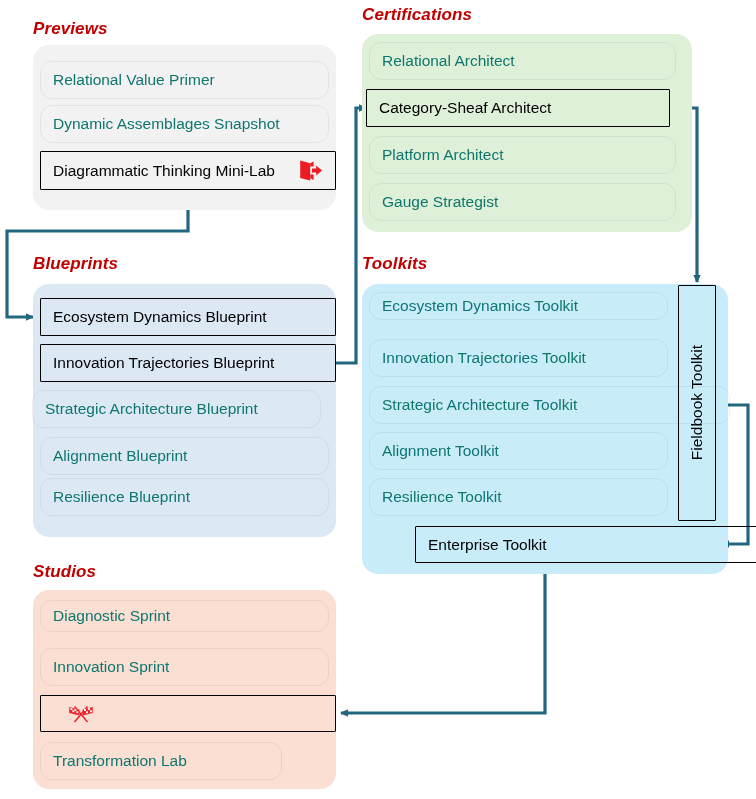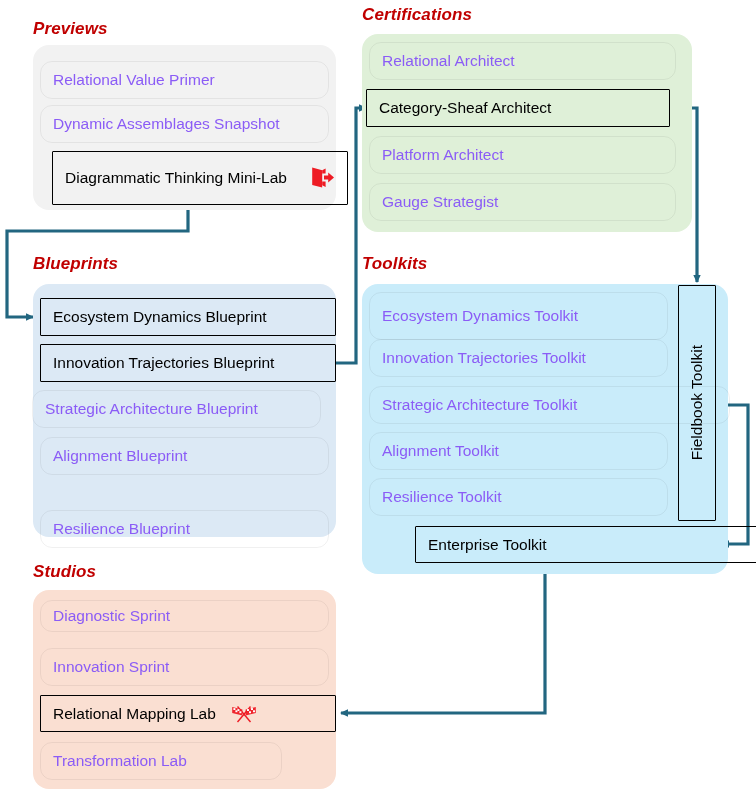--- a/index.html
+++ b/index.html
@@ -38,21 +38,21 @@
     position:absolute;
     box-sizing:border-box;
     display:flex;
     align-items:center;
     padding:0 12px;
     font-size:15.5px;
     white-space:nowrap;
   }
   .row.dim{
     border:1px solid rgba(0,0,0,.06);
-    color:#8b5cf6;
+    color:#0f766e;
     background:transparent;
     border-radius:12px;
     align-items:center;
   }
   .row.active{
     border:1.6px solid #000000;
     color:#000000;
     background:transparent;
     border-radius:1px;
     font-weight:500;
@@ -108,21 +108,21 @@
 
 <div class="group-title" style="left:33px;top:19px;">Previews</div>
 <div class="panel panel-previews" style="left:33px;top:45px;width:303px;height:165px;"></div>
 
 <div class="row dim" style="left:40px;top:61px;width:289px;height:38px;">
   <span class="row-label">Relational Value Primer</span>
 </div>
 <div class="row dim" style="left:40px;top:105px;width:289px;height:38px;">
   <span class="row-label">Dynamic Assemblages Snapshot</span>
 </div>
-<div class="row active" style="left:52px;top:151px;width:296px;height:54px;">
+<div class="row active" style="left:40px;top:151px;width:296px;height:39px;">
   <span class="row-label">Diagrammatic Thinking Mini-Lab</span>
   <span class="row-icon">
     <svg width="26" height="24" viewBox="0 0 26 24" aria-hidden="true">
       <path d="M3.2 1.6 L13.2 4.2 L13.2 21.4 L3.2 19.0 Z" fill="#EE1B24"></path>
       <path d="M13.2 4.2 L16.6 2.4 L16.6 7.5 L13.2 7.5 Z" fill="#EE1B24"></path>
       <path d="M13.2 15.6 L16.6 15.6 L16.6 21.0 L13.2 19.2 Z" fill="#EE1B24"></path>
       <path d="M25.0 11.6 L19.2 6.6 L19.2 9.6 L15.0 9.6 L15.0 13.6 L19.2 13.6 L19.2 16.6 Z" fill="#EE1B24"></path>
     </svg>
   </span>
 </div>
@@ -151,28 +151,28 @@
 </div>
 <div class="row active" style="left:40px;top:344px;width:296px;height:38px;">
   <span class="row-label">Innovation Trajectories Blueprint</span>
 </div>
 <div class="row dim" style="left:32px;top:390px;width:289px;height:38px;">
   <span class="row-label">Strategic Architecture Blueprint</span>
 </div>
 <div class="row dim" style="left:40px;top:437px;width:289px;height:38px;">
   <span class="row-label">Alignment Blueprint</span>
 </div>
-<div class="row dim" style="left:40px;top:478px;width:289px;height:38px;margin-top:32px;">
+<div class="row dim" style="left:40px;top:478px;width:289px;height:38px;">
   <span class="row-label">Resilience Blueprint</span>
 </div>
 
 <div class="group-title" style="left:362px;top:254px;">Toolkits</div>
 <div class="panel panel-toolkits" style="left:362px;top:284px;width:366px;height:290px;"></div>
 
-<div class="row dim" style="left:369px;top:292px;width:299px;height:48px;">
+<div class="row dim" style="left:369px;top:292px;width:299px;height:28px;">
   <span class="row-label">Ecosystem Dynamics Toolkit</span>
 </div>
 <div class="row dim" style="left:369px;top:339px;width:299px;height:38px;">
   <span class="row-label">Innovation Trajectories Toolkit</span>
 </div>
 <div class="row dim" style="left:369px;top:386px;width:361px;height:38px;">
   <span class="row-label">Strategic Architecture Toolkit</span>
 </div>
 <div class="row dim" style="left:369px;top:432px;width:299px;height:38px;">
   <span class="row-label">Alignment Toolkit</span>
@@ -191,21 +191,20 @@
 <div class="group-title" style="left:33px;top:562px;">Studios</div>
 <div class="panel panel-studios" style="left:33px;top:590px;width:303px;height:199px;"></div>
 
 <div class="row dim" style="left:40px;top:600px;width:289px;height:32px;">
   <span class="row-label">Diagnostic Sprint</span>
 </div>
 <div class="row dim" style="left:40px;top:648px;width:289px;height:38px;">
   <span class="row-label">Innovation Sprint</span>
 </div>
 <div class="row active" style="left:40px;top:695px;width:296px;height:37px;">
-  <span class="row-label">Relational Mapping Lab</span>
   <span class="row-icon inline">
     <svg width="28" height="22" viewBox="0 0 28 22" aria-hidden="true">
       <g stroke="#EE1B24" stroke-width="1.4">
         <line x1="7.5" y1="3.5" x2="20.5" y2="19"></line>
         <line x1="20.5" y1="3.5" x2="7.5" y2="19"></line>
       </g>
       <g fill="#EE1B24">
         <path d="M2.2 4.0 L12.4 6.6 L12.4 12.6 L2.2 10.0 Z" opacity="0.95"></path>
         <path d="M15.6 6.6 L25.8 4.0 L25.8 10.0 L15.6 12.6 Z" opacity="0.95"></path>
       </g>

